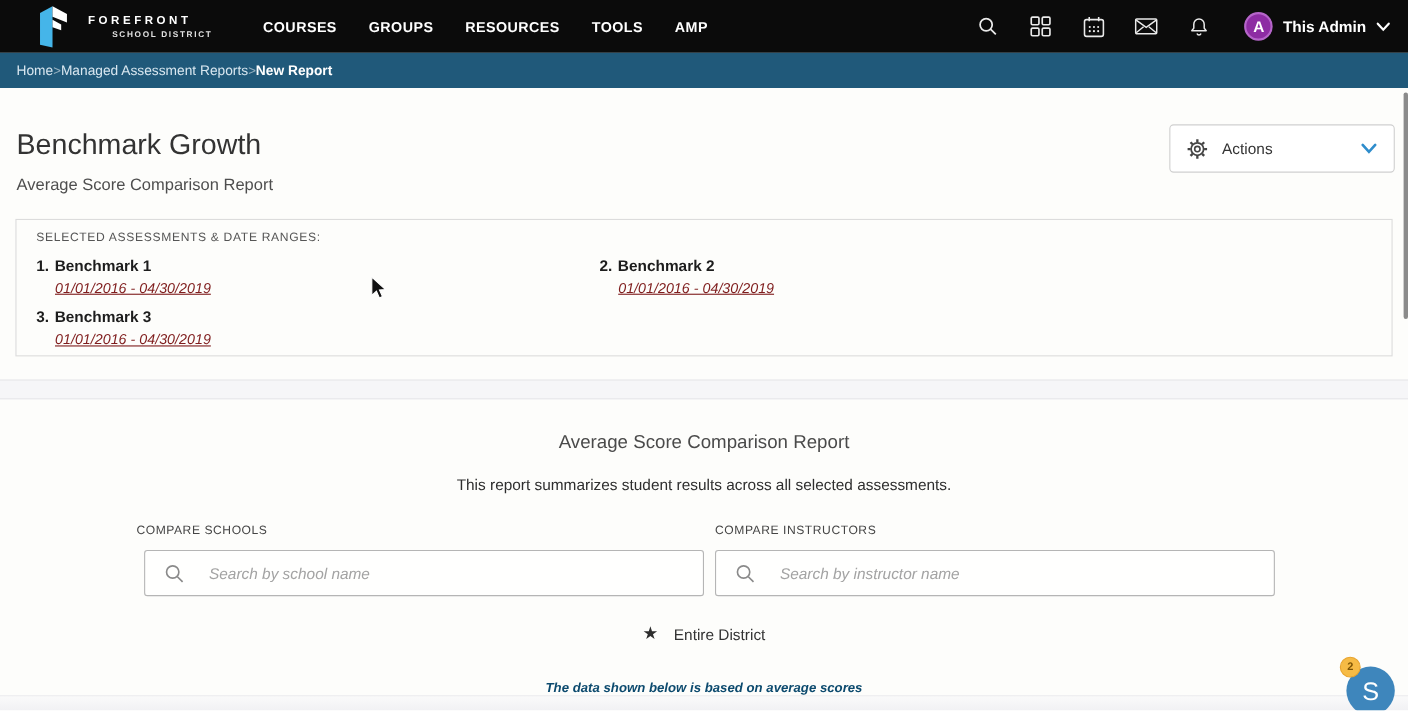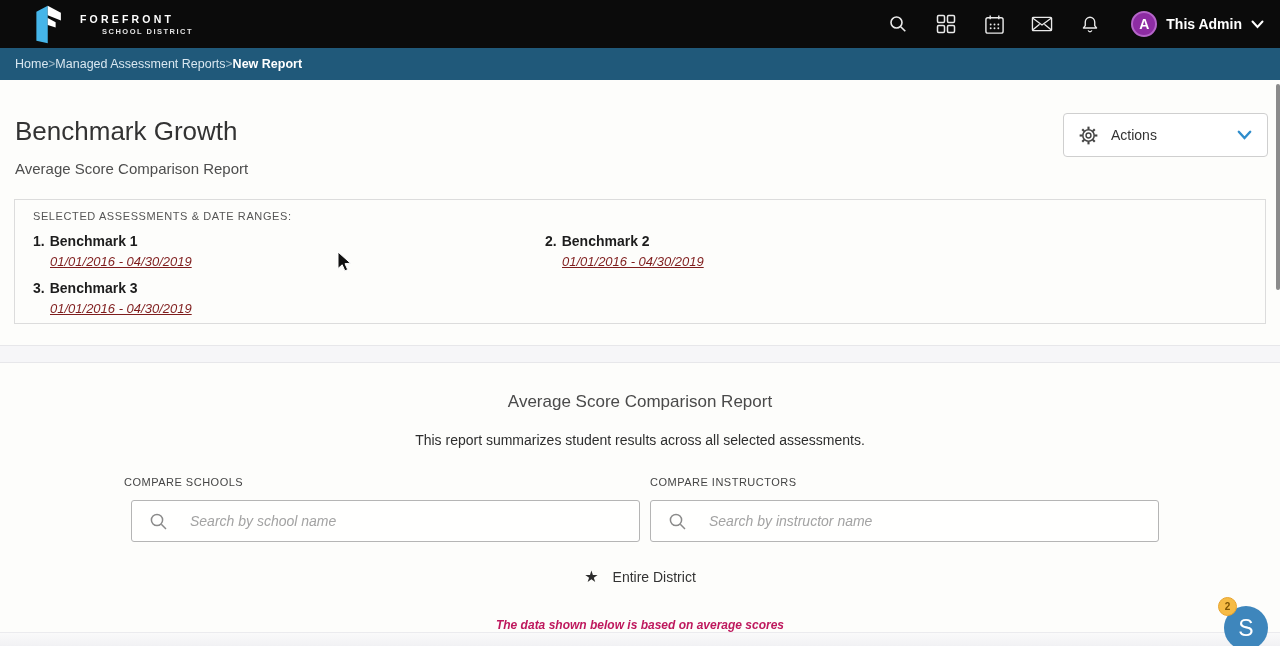--- a/index.html
+++ b/index.html
@@ -69,21 +69,21 @@
                       padding-left:58px; font-size:14px; color:#333; font-family:"Liberation Sans", sans-serif; }
   .input-wrap input::placeholder { color:#a3a3a3; font-style:italic; }
   .input-icon { position:absolute; left:17px; top:11px; }
 
   .district-row { position:absolute; top:569px; width:1280px; display:flex; justify-content:center;
                   align-items:center; gap:14px; cursor:pointer; }
   .district-star { font-size:16px; color:#2d2d2d; line-height:1; }
   .district-label { font-size:14px; color:#333; }
 
   .note { position:absolute; top:618px; width:1280px; text-align:center; font-size:12px;
-          font-style:italic; font-weight:bold; color:#be185d; }
+          font-style:italic; font-weight:bold; color:#0c4a6e; }
 
   .bottom-band { position:absolute; left:0; top:632px; width:1280px; height:14px;
                  background:linear-gradient(#fafafa,#f1f1f4); border-top:1px solid #ebebee; }
 
   
   .scroll-thumb { position:absolute; right:0; top:84px; width:4px; height:206px;
                   background:#8b8b8b; border-radius:2px; cursor:pointer; }
 
   
   .chat-bubble { position:absolute; left:1224px; top:606px; width:44px; height:44px; border-radius:50%;
@@ -105,20 +105,27 @@
     <div class="logo">
       <svg class="logo-mark" viewBox="0 0 48 48">
         <polygon points="13,10 26,3 26,46 13,43" fill="#45b5e9"></polygon>
         <polygon points="26,3 41,11 41,20 26,14" fill="#ffffff"></polygon>
         <polygon points="26,17 35,22 35,28 26,25" fill="#ffffff"></polygon>
       </svg>
       <div class="logo-text">
         <span class="logo-l1">FOREFRONT</span>
         <span class="logo-l2">SCHOOL DISTRICT</span>
       </div>
+    </div>
+    <div class="nav-menu">
+      <span class="nav-item">COURSES</span>
+      <span class="nav-item">GROUPS</span>
+      <span class="nav-item">RESOURCES</span>
+      <span class="nav-item">TOOLS</span>
+      <span class="nav-item">AMP</span>
     </div>
     <div class="nav-right">
       <span class="nav-icon">
         <svg width="20" height="20" viewBox="0 0 20 20" fill="none" stroke="#eaeaea" stroke-width="1.6">
           <circle cx="8.5" cy="8.5" r="5.5"></circle>
             <line x1="12.7" y1="12.7" x2="17.3" y2="17.3"></line>
         </svg>
       </span>
       <span class="nav-icon">
         <svg width="20" height="20" viewBox="0 0 20 20" fill="none" stroke="#eaeaea" stroke-width="1.5">

